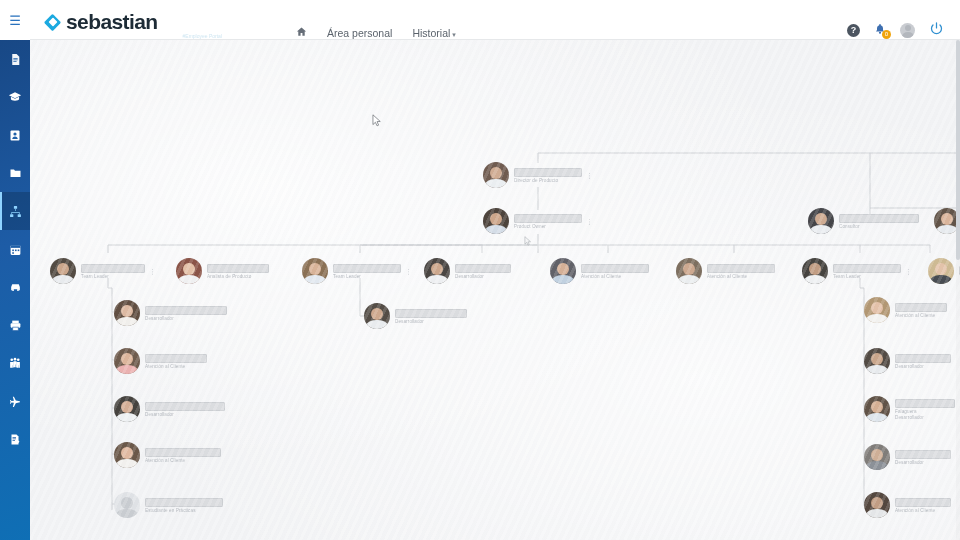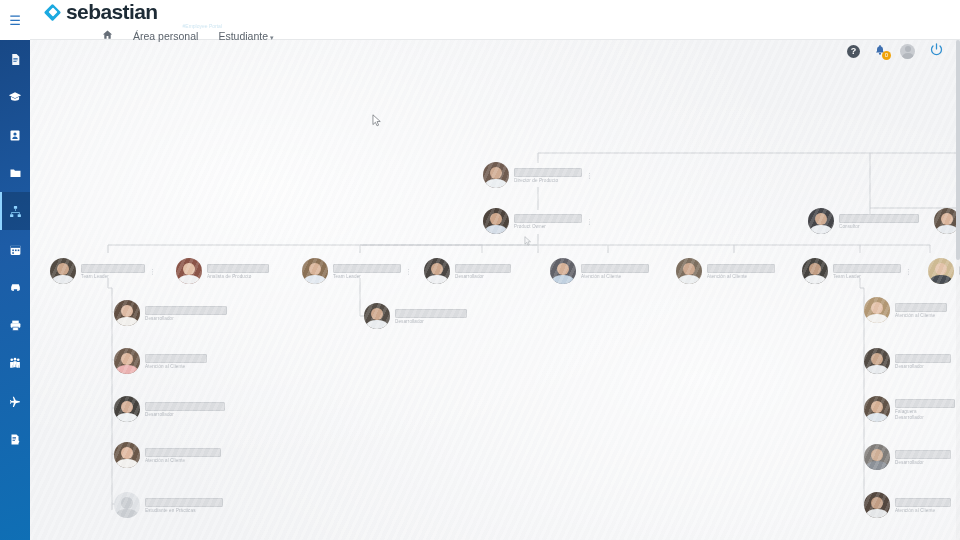--- a/index.html
+++ b/index.html
@@ -34,24 +34,23 @@
   .sb-item.active { background: rgba(0,0,0,0.18); }
   .sb-item.active::before {
     content:""; position:absolute; left:0; top:0; bottom:0; width:2px; background:#8fd3ff;
   }
   .sb-item svg { display:block; }
 
   
   .header {
     position: absolute; left: 30px; top: 0; right: 0; height: 40px;
     background: #ffffff;
-    display: flex; align-items: flex-start;
+    display: flex; align-items: flex-end;
     border-bottom: 1px solid #e6e8ea;
     z-index: 20;
-    flex-direction: column;
   }
   .brand { display: flex; flex-direction: column; justify-content: center;
            margin-left: 14px; width: 180px; }
   .brand-row { display: flex; align-items: center; gap: 5px; }
   .brand-mark { width: 17px; height: 17px; position: relative; }
   .brand-mark .outer {
     position:absolute; left:0; top:0; width:17px; height:17px;
     background:#1ba9e0; transform: rotate(45deg) scale(0.72);
     border-radius: 2px;
   }
@@ -265,21 +264,21 @@
     <div class="nav">
       <span class="nav-home">
         <svg width="11" height="11" viewBox="0 0 24 24" fill="#666e78">
             <path d="M12 3 2 12h3v9h5v-6h4v6h5v-9h3z"></path>
           </svg>
       </span>
       <span class="nav-link">
         <span>Área personal</span>
       </span>
       <span class="nav-link">
-        <span>Estudiante</span><span class="caret">▾</span>
+        <span>Historial</span><span class="caret">▾</span>
       </span>
     </div>
 
     <div class="hdr-right">
       <span class="hdr-icon">
         <span class="help-circle">?</span>
       </span>
       <span class="hdr-icon">
         <span class="bell">
           <svg width="12" height="12" viewBox="0 0 24 24" fill="#3e6fb0">

